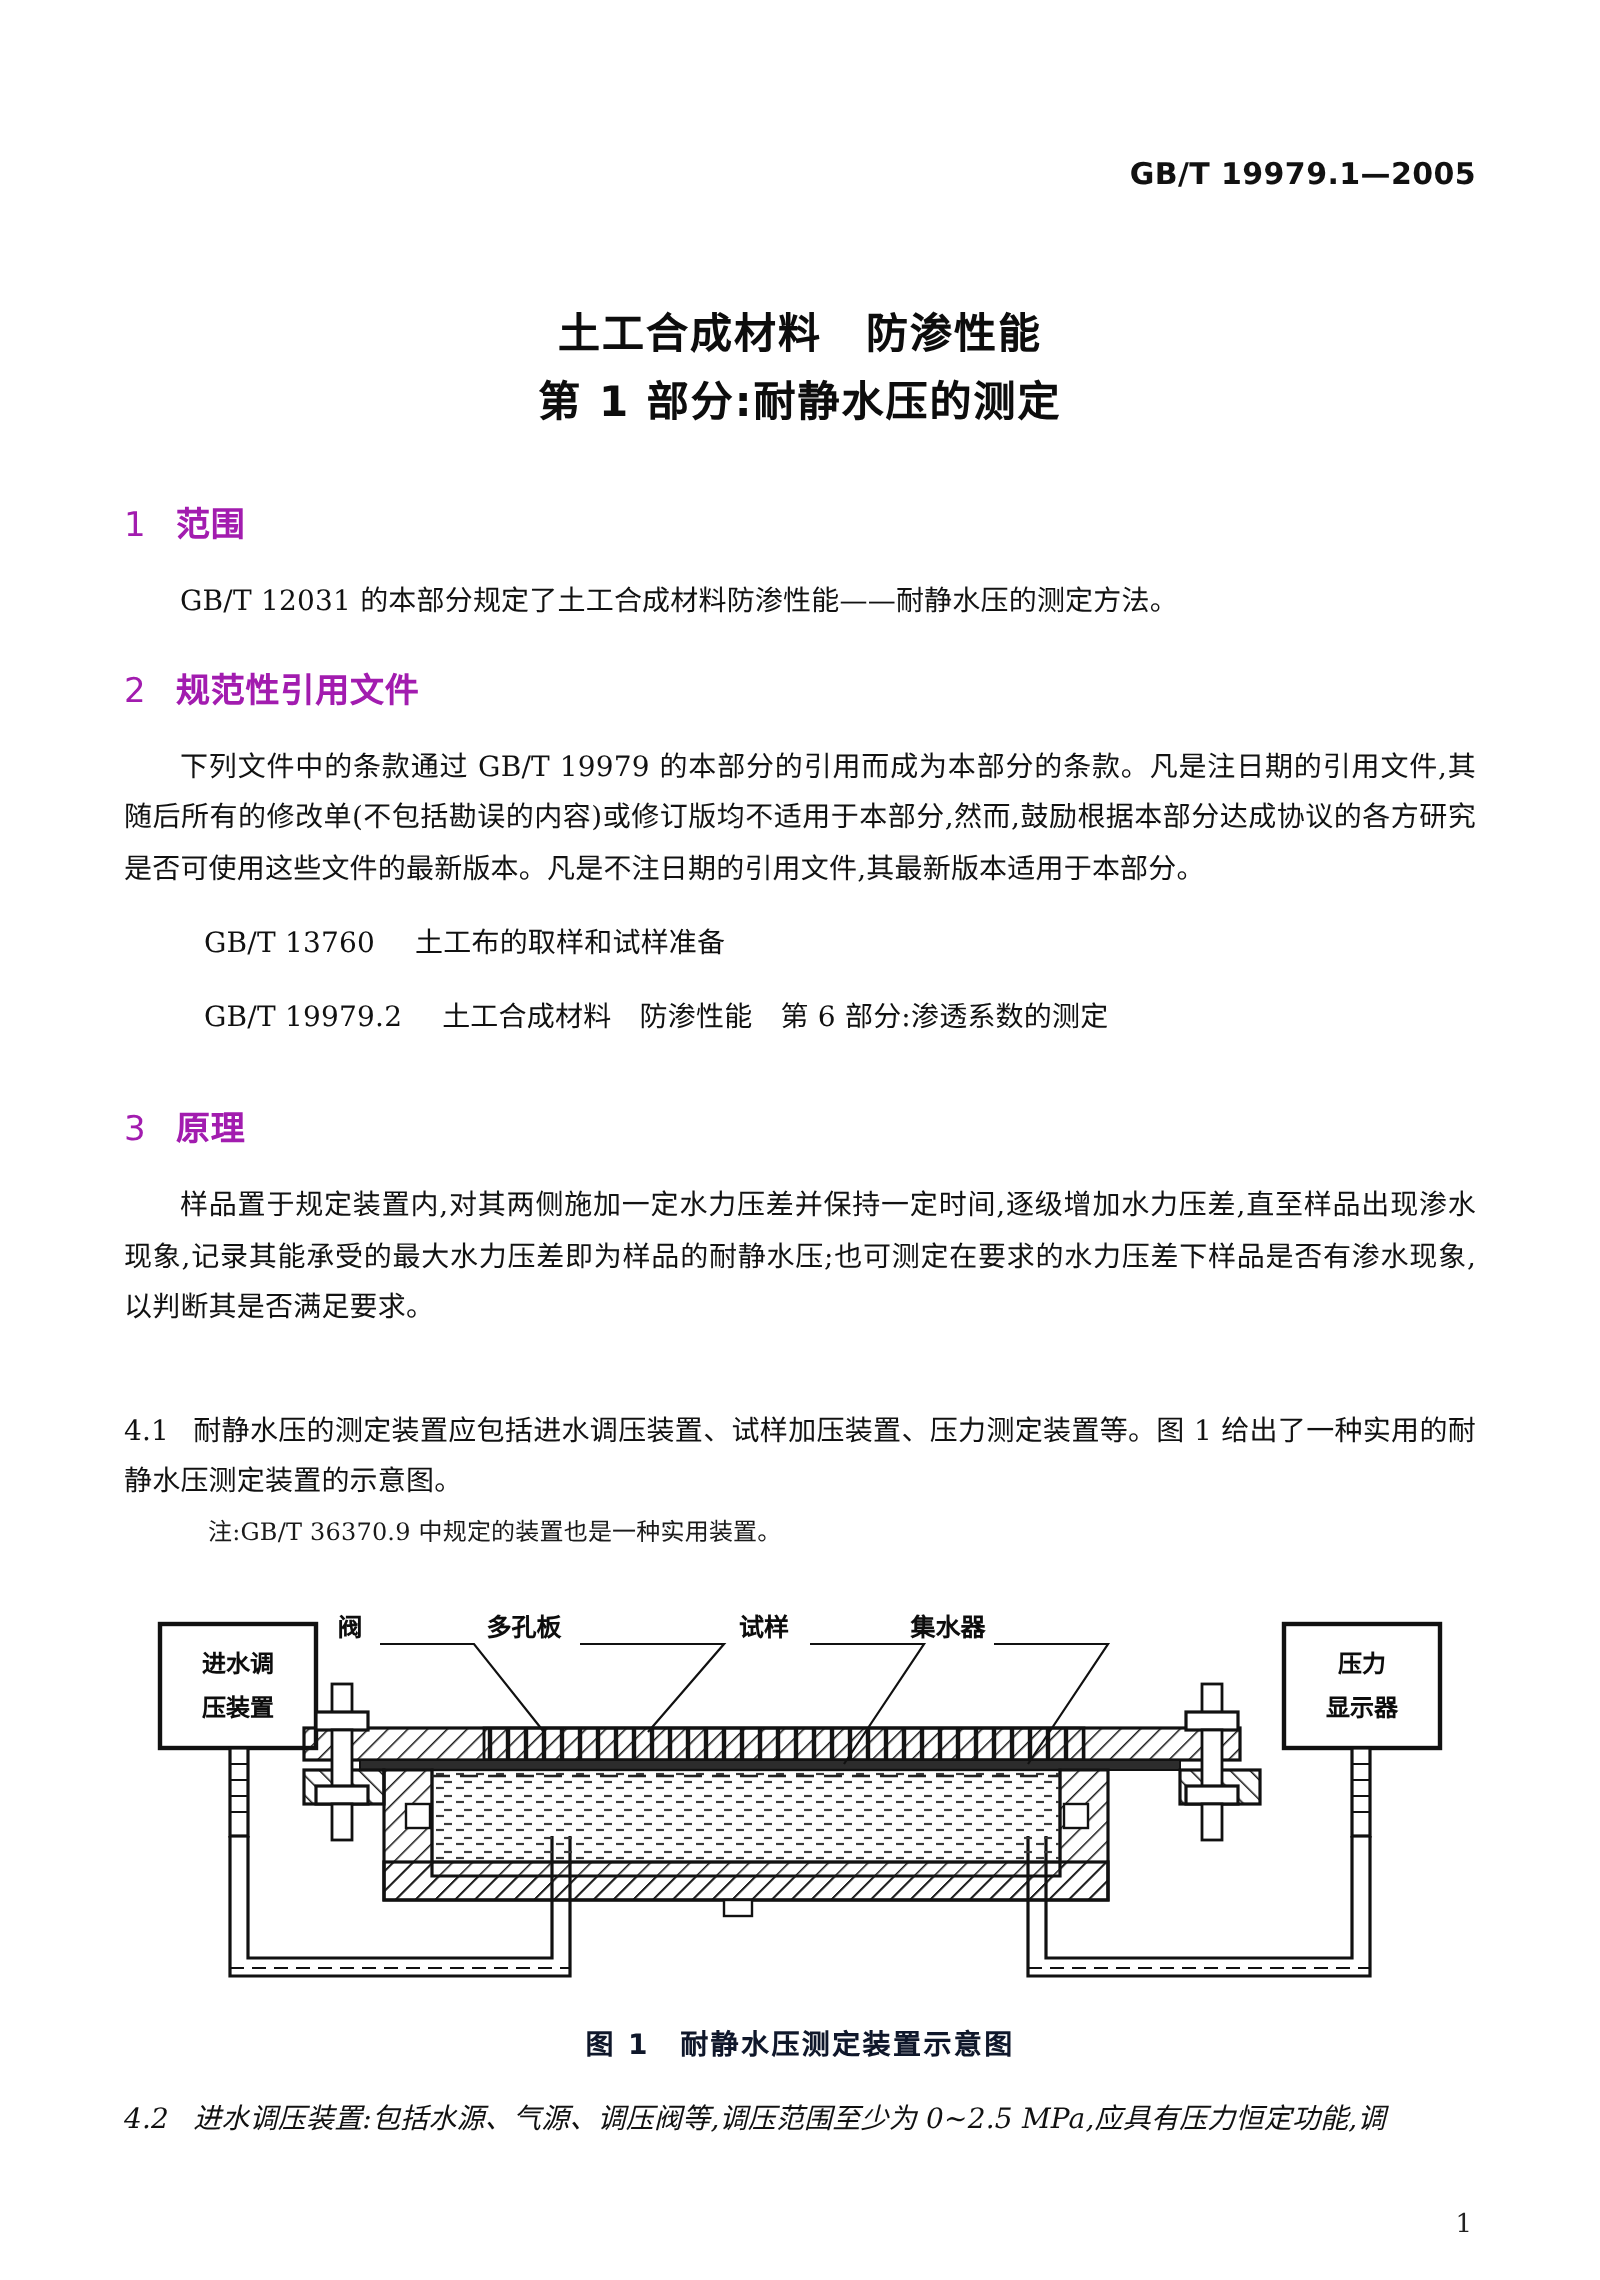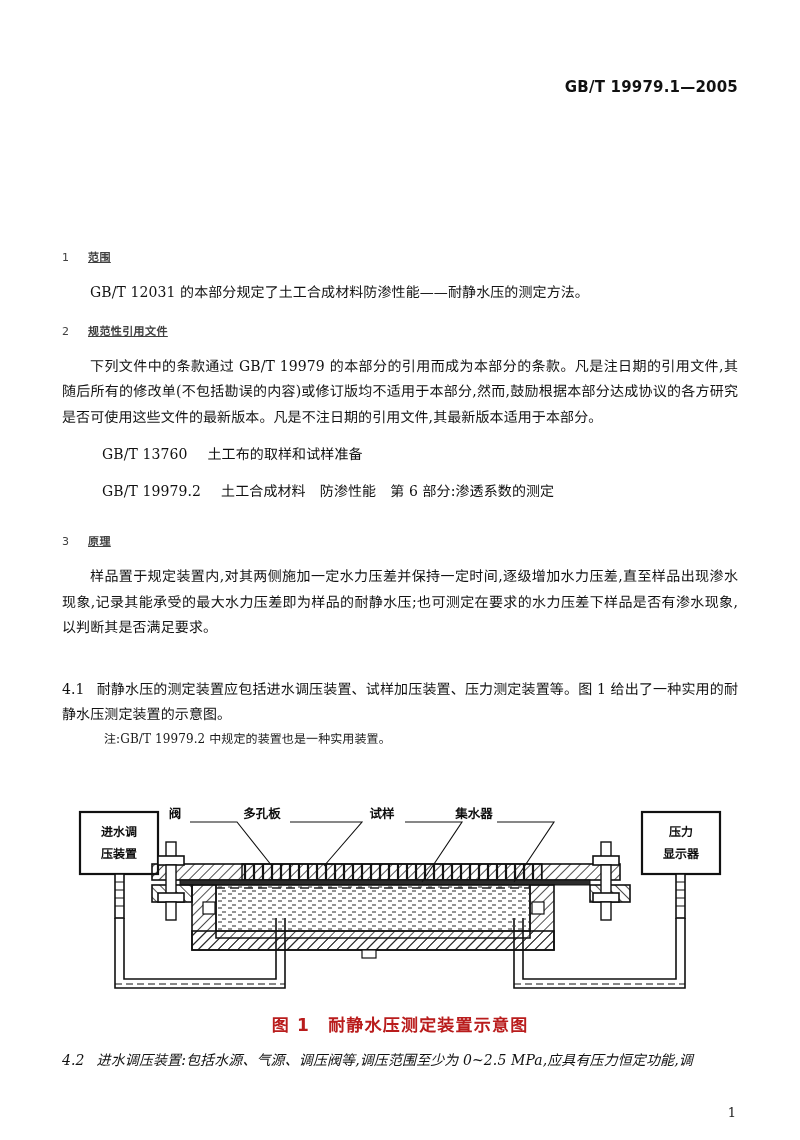--- a/index.html
+++ b/index.html
@@ -56,26 +56,25 @@
 
   
   .content {
     position: absolute;
     left: 62px;
     top: 232px;
     width: 676px;
   }
   .h-sec {
     font-family: "DejaVu Sans", "Liberation Sans", sans-serif;
-    font-size: 11px;
+    font-size: 17px;
     font-weight: bold;
-    color: #404040;
+    color: #a21caf;
     margin: 0 0 7px 0;
     letter-spacing: 0.4px;
-    text-decoration: underline;
   }
   .h-sec .num {
     display: inline-block;
     min-width: 26px;
     font-weight: normal;
   }
   .para {
     font-size: 14px;
     line-height: 25.5px;
     text-align: justify;
@@ -123,24 +122,24 @@
     width: 676px;
     height: 240px;
   }
   .figure-caption {
     position: absolute;
     left: 0;
     top: 995px;
     width: 800px;
     text-align: center;
     font-family: "DejaVu Sans", "Liberation Sans", sans-serif;
-    font-size: 17px;
+    font-size: 14px;
     font-weight: bold;
     letter-spacing: 1.2px;
-    color: #b91c1c;
+    color: #0f172a;
   }
 
   .tail {
     position: absolute;
     left: 62px;
     top: 1032px;
     width: 676px;
     font-style: italic;
   }
 
@@ -153,20 +152,24 @@
     color: #222;
   }
 </style>
 </head>
 <body>
 
 <div class="page">
 
   <div class="header-std">GB/T 19979.1—2005</div>
 
+  <div class="title-block">
+    <div class="title-line">土工合成材料　防渗性能</div>
+    <div class="title-line">第 1 部分:耐静水压的测定</div>
+  </div>
 
   <div class="content">
 
     <div class="h-sec">
       <span class="num">1</span><span>范围</span>
     </div>
     <div class="gap-s"></div>
     <p class="para indent">GB/T 12031 的本部分规定了土工合成材料防渗性能——耐静水压的测定方法。</p>
 
     <div class="gap-m"></div>
@@ -190,21 +193,21 @@
     </div>
     <div class="gap-s"></div>
     <p class="para indent">样品置于规定装置内,对其两侧施加一定水力压差并保持一定时间,逐级增加水力压差,直至样品出现渗水现象,记录其能承受的最大水力压差即为样品的耐静水压;也可测定在要求的水力压差下样品是否有渗水现象,以判断其是否满足要求。</p>
 
     <div class="gap-m"></div>
 
     <div class="gap-l"></div>
     <p class="clause">
       <span class="cnum">4.1</span><span>耐静水压的测定装置应包括进水调压装置、试样加压装置、压力测定装置等。图 1 给出了一种实用的耐静水压测定装置的示意图。</span>
     </p>
-    <p class="note">注:GB/T 19979.2 中规定的装置也是一种实用装置。</p>
+    <p class="note">注:GB/T 36370.9 中规定的装置也是一种实用装置。</p>
   </div>
 
   <div class="figure-wrap">
     <svg width="676" height="240" viewBox="0 0 676 240" xmlns="http://www.w3.org/2000/svg">
       <defs>
         <pattern id="hatchR" width="7" height="7" patternTransform="rotate(45)" patternUnits="userSpaceOnUse">
           <line x1="0" y1="0" x2="0" y2="7" stroke="#141414" stroke-width="1.5"></line>
         </pattern>
         <pattern id="hatchL" width="7" height="7" patternTransform="rotate(-45)" patternUnits="userSpaceOnUse">
           <line x1="0" y1="0" x2="0" y2="7" stroke="#141414" stroke-width="1.5"></line>

